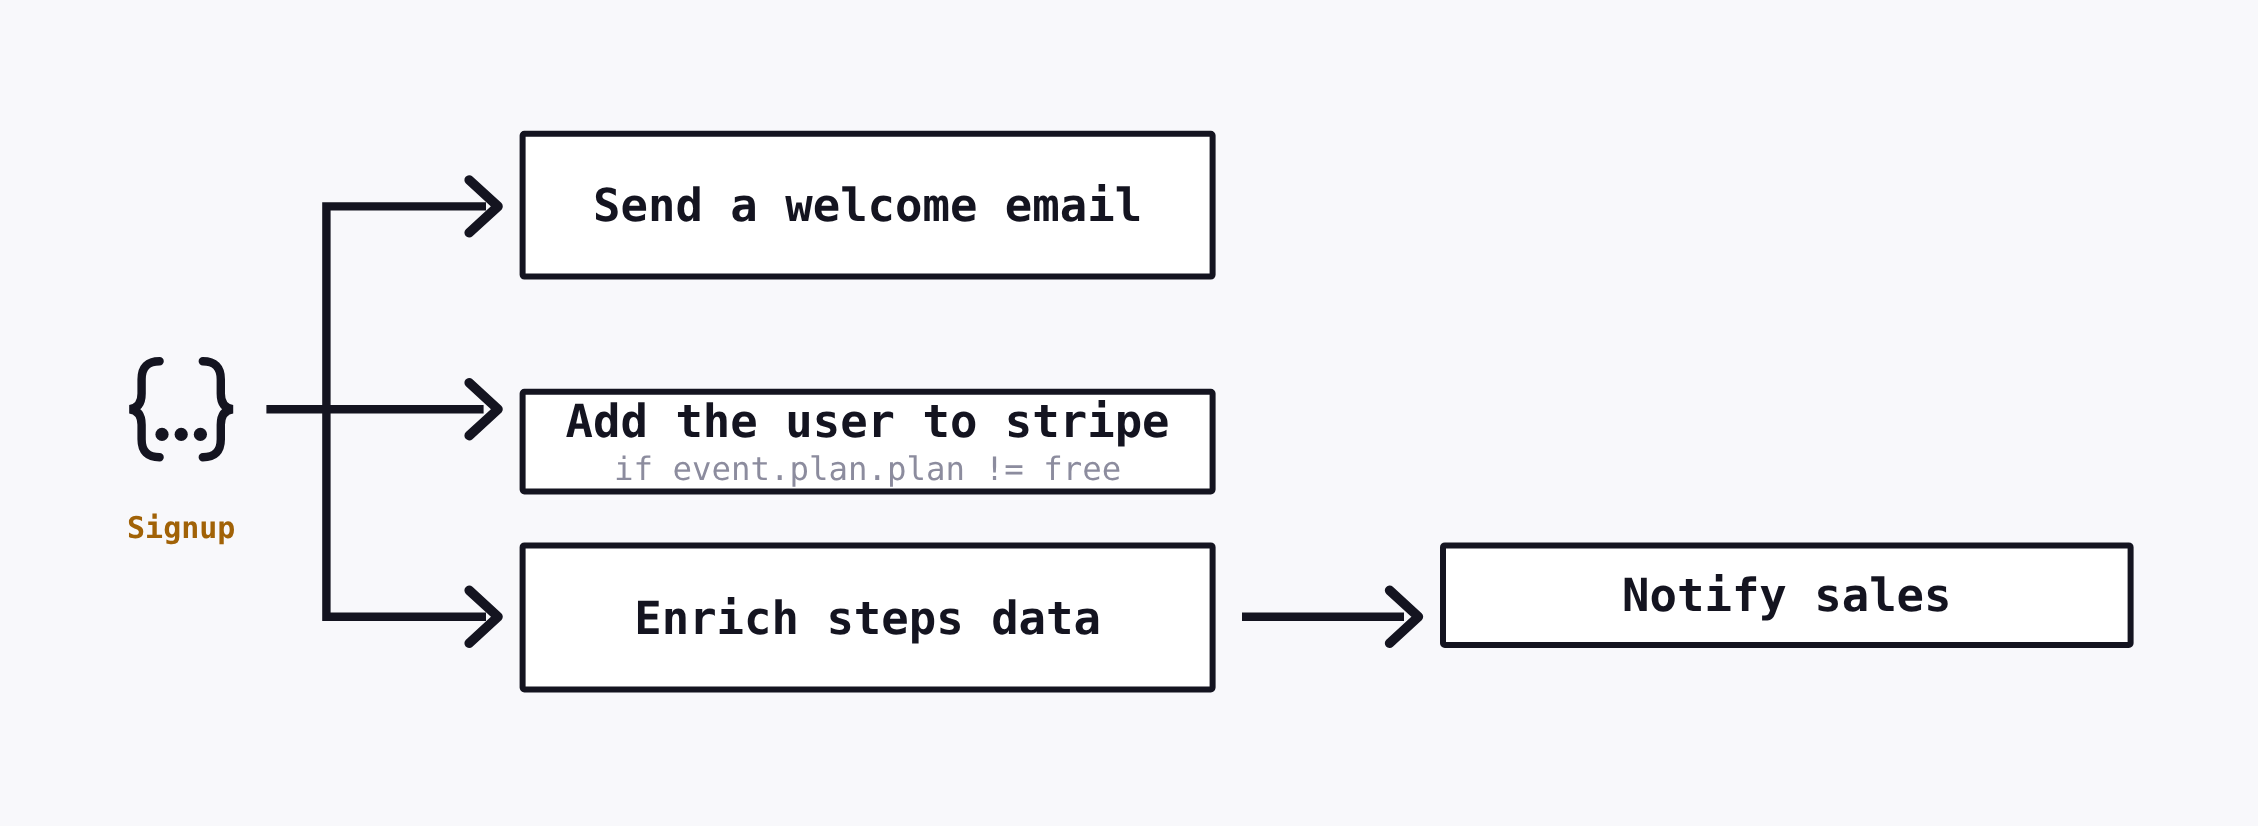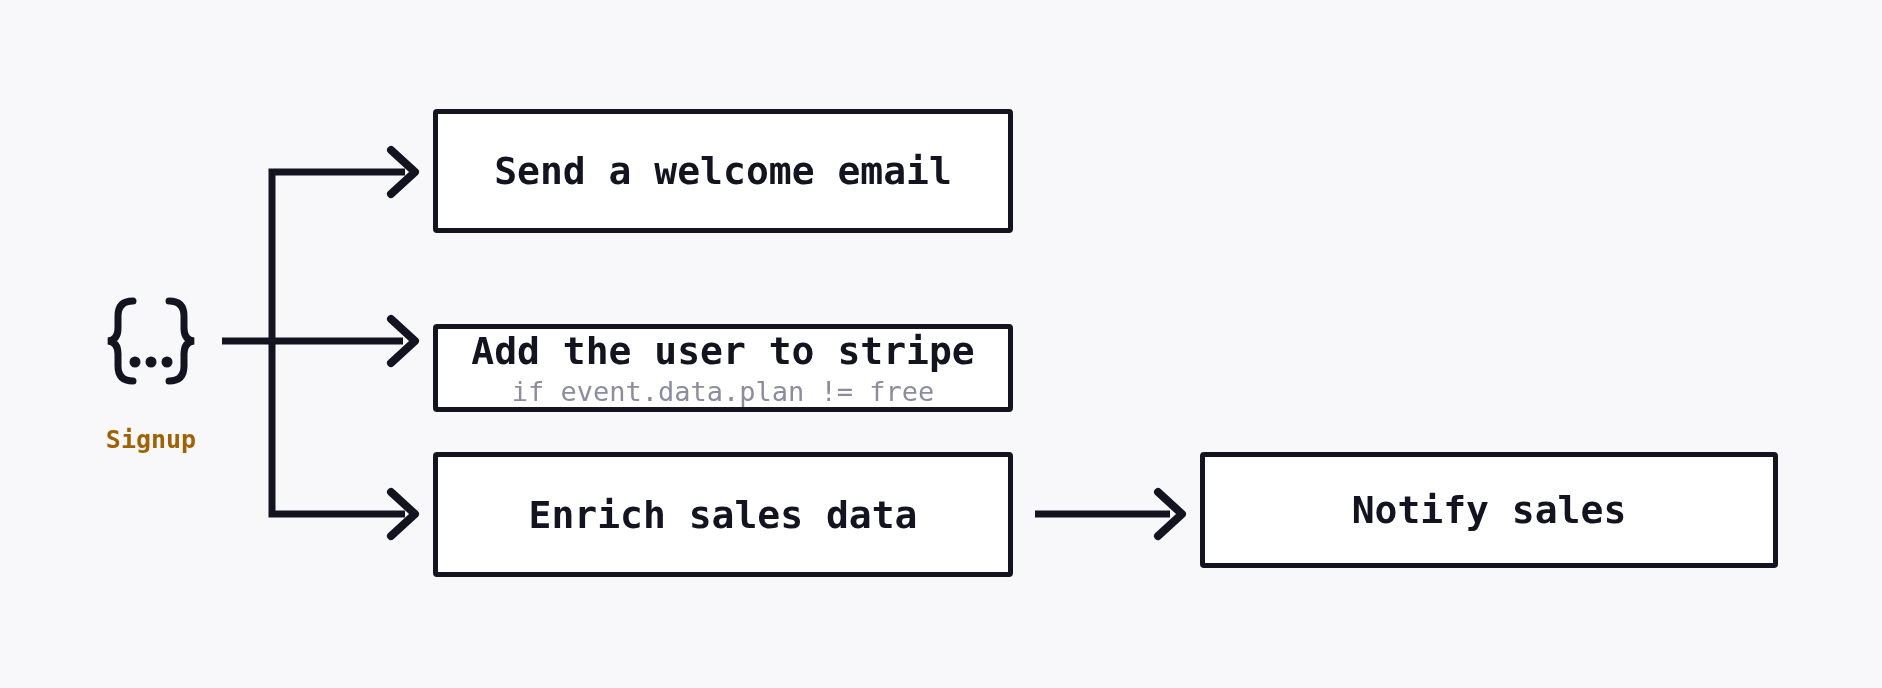--- a/index.html
+++ b/index.html
@@ -39,21 +39,21 @@
   .step-condition {
     font-size: 27px;
     font-weight: normal;
     color: #8c8c9e;
     line-height: 32px;
     white-space: nowrap;
   }
   .box-1 { left: 433px; top: 109px;  width: 580px; height: 124px; }
   .box-2 { left: 433px; top: 278px;  width: 580px; height: 88px; margin-top: 46px; }
   .box-3 { left: 433px; top: 452px;  width: 580px; height: 125px; }
-  .box-4 { left: 1200px; top: 452px; width: 578px; height: 116px; }
+  .box-4 { left: 1200px; top: 452px; width: 578px; height: 88px; }
   .event-node {
     position: absolute;
     left: 103px; top: 297px;
     width: 96px;
     display: flex;
     flex-direction: column;
     align-items: center;
   }
   .event-label {
     position: absolute;
@@ -103,24 +103,24 @@
     </svg>
   </div>
   <div class="event-label">Signup</div>
 
   <div class="step-box box-1">
     <div class="step-title">Send a welcome email</div>
   </div>
 
   <div class="step-box box-2">
     <div class="step-title">Add the user to stripe</div>
-    <div class="step-condition">if event.data.plan != free</div>
+    <div class="step-condition">if event.plan.plan != free</div>
   </div>
 
   <div class="step-box box-3">
-    <div class="step-title">Enrich sales data</div>
+    <div class="step-title">Enrich steps data</div>
   </div>
 
   <div class="step-box box-4">
     <div class="step-title">Notify sales</div>
   </div>
 
 </div>
 
 </body></html>

